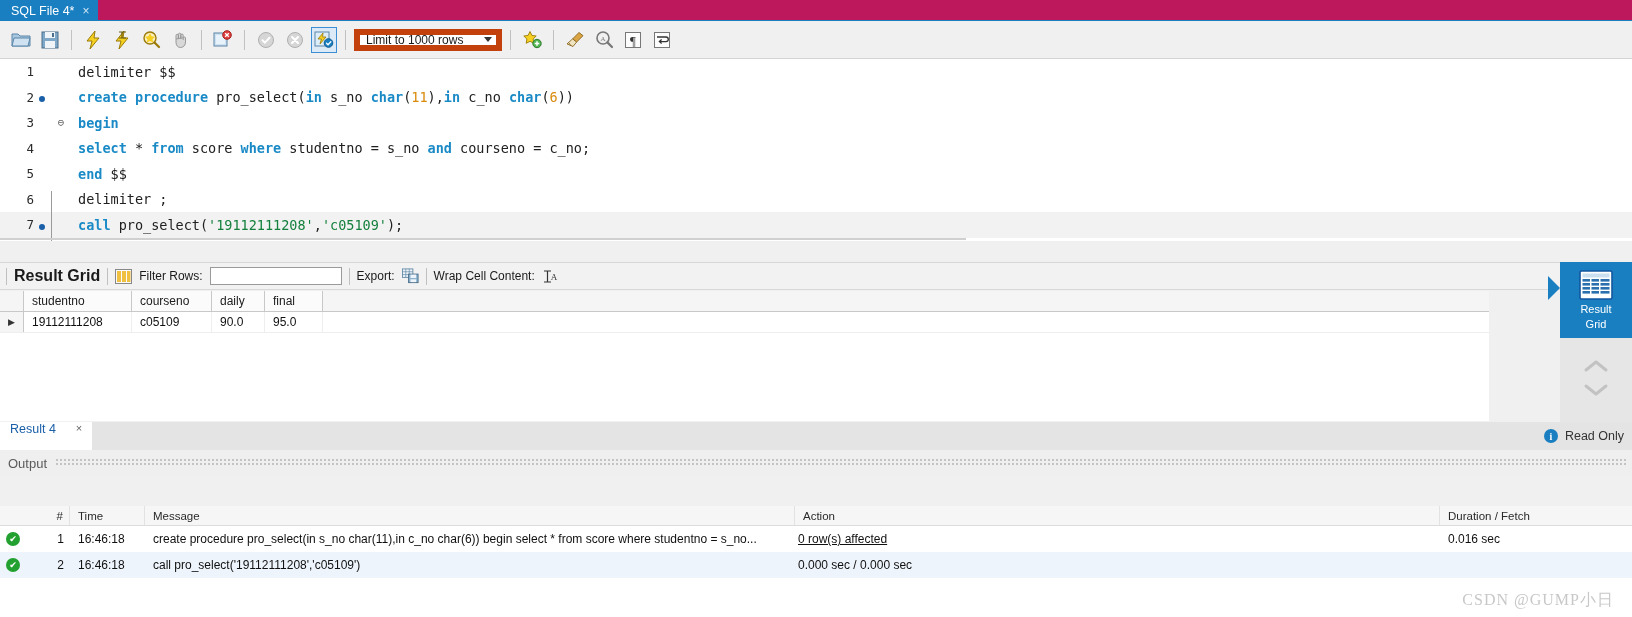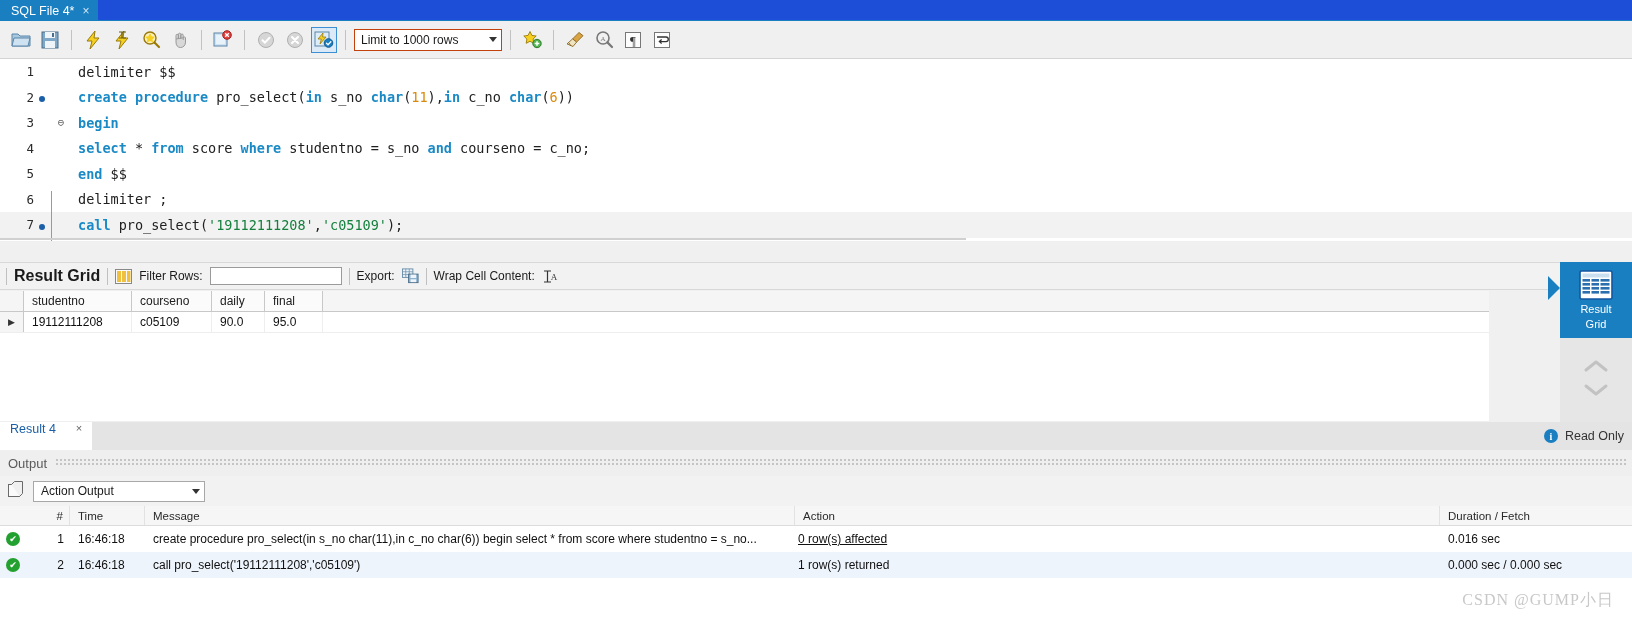--- a/index.html
+++ b/index.html
@@ -8,41 +8,41 @@
     width: 1632px; height: 617px;
     background: #ffffff;
     font-family: "Liberation Sans", sans-serif;
     overflow: hidden;
   }
   .app { position: relative; width: 1632px; height: 617px; background:#f0f0f0; }
 
   
   .tabstrip {
     position:absolute; top:0; left:0; width:1632px; height:21px;
-    background:#1d4ed8; border-bottom:1px solid #1a7fc1;text-align:right;
+    background:#be185d; border-bottom:1px solid #1a7fc1;text-align:right;
   }
   .tab-active {
     position:absolute; top:0; left:0; height:21px;
     background:#1a7fc1; color:#ffffff;
     display:flex; align-items:center; gap:8px;
     padding:0 9px 0 11px; font-size:12.5px;
   }
   .tab-close { color:#cfe6f5; font-size:12px; line-height:1; cursor:pointer; }
 
   
   .toolbar {
     position:absolute; top:21px; left:0; width:1632px; height:38px;
     background:#f0f0f0; border-bottom:1px solid #d4d4d4;
     display:flex; align-items:center; padding-left:8px; gap:3px;
   }
   .tbtn { width:26px; height:26px; display:flex; align-items:center; justify-content:center; cursor:pointer; border:1px solid transparent; }
   .tbtn.boxed { border:1px solid #3c8fd4; background:#dceaf7; }
   .tsep { width:1px; height:20px; background:#c2c2c2; margin:0 5px; }
   .limitbox {
-    width:148px; height:22px; background:#ffffff; border:1px solid #c2410c;
+    width:148px; height:22px; background:#ffffff; border:6px solid #c2410c;
     display:flex; align-items:center; justify-content:space-between;
     padding:0 4px 0 6px; font-size:12px; color:#1a1a1a; cursor:pointer;
   }
   .caret { width:0;height:0;border-left:4px solid transparent;border-right:4px solid transparent;border-top:5px solid #333; }
 
   
   .editor {
     position:absolute; top:59px; left:0; width:1632px; height:182px;
     background:#ffffff; overflow:hidden;
   }
@@ -392,32 +392,20 @@
       <span class="infoic">i</span>
       <span>Read Only</span>
     </div>
   </div>
 
   <div class="outhdr">
     <span class="t">Output</span>
     <span class="dots"></span>
   </div>
 
-  <div class="outsel">
-    <span>
-      <svg width="17" height="17" viewBox="0 0 17 17">
-          <rect x="0.5" y="3.5" width="11" height="12" fill="#fafafa" stroke="#6a6a6a"></rect>
-          <path d="M3.5 3.5l3-3h8v12l-3 3" fill="#f0f0f0" stroke="#6a6a6a"></path>
-        </svg>
-    </span>
-    <div class="outsel-box">
-      <span>Action Output</span>
-      <span class="caret"></span>
-    </div>
-  </div>
 
   <div class="outtable">
     <div class="ot-head">
       <div class="oth" style="width:26px;border-right:none"></div>
       <div class="oth" style="width:44px;justify-content:flex-end;padding-right:6px">#</div>
       <div class="oth" style="width:75px">Time</div>
       <div class="oth" style="width:650px">Message</div>
       <div class="oth" style="width:645px">Action</div>
       <div class="oth" style="width:192px;border-right:none">Duration / Fetch</div>
     </div>
@@ -432,20 +420,19 @@
           <div class="otc" style="width: 650px; text-decoration: underline;">0 row(s) affected</div>
           <div class="otc" style="width: 192px;">0.016 sec</div>
         </div>
         <div class="ot-row alt">
           <div class="otc" style="width: 26px; justify-content: center; padding-left: 0px;">
             <span class="ok">✔</span>
           </div>
           <div class="otc" style="width: 44px; justify-content: flex-end; padding-right: 6px;">2</div>
           <div class="otc" style="width: 75px;">16:46:18</div>
           <div class="otc" style="width: 645px;">call pro_select('19112111208','c05109')</div>
-          <div class="otc" style="width: 650px;">1 row(s) returned</div>
           <div class="otc" style="width: 192px;">0.000 sec / 0.000 sec</div>
         </div>
       </div>
   </div>
 
   <div class="watermark">CSDN @GUMP小日</div>
 </div>
 
 </body></html>

